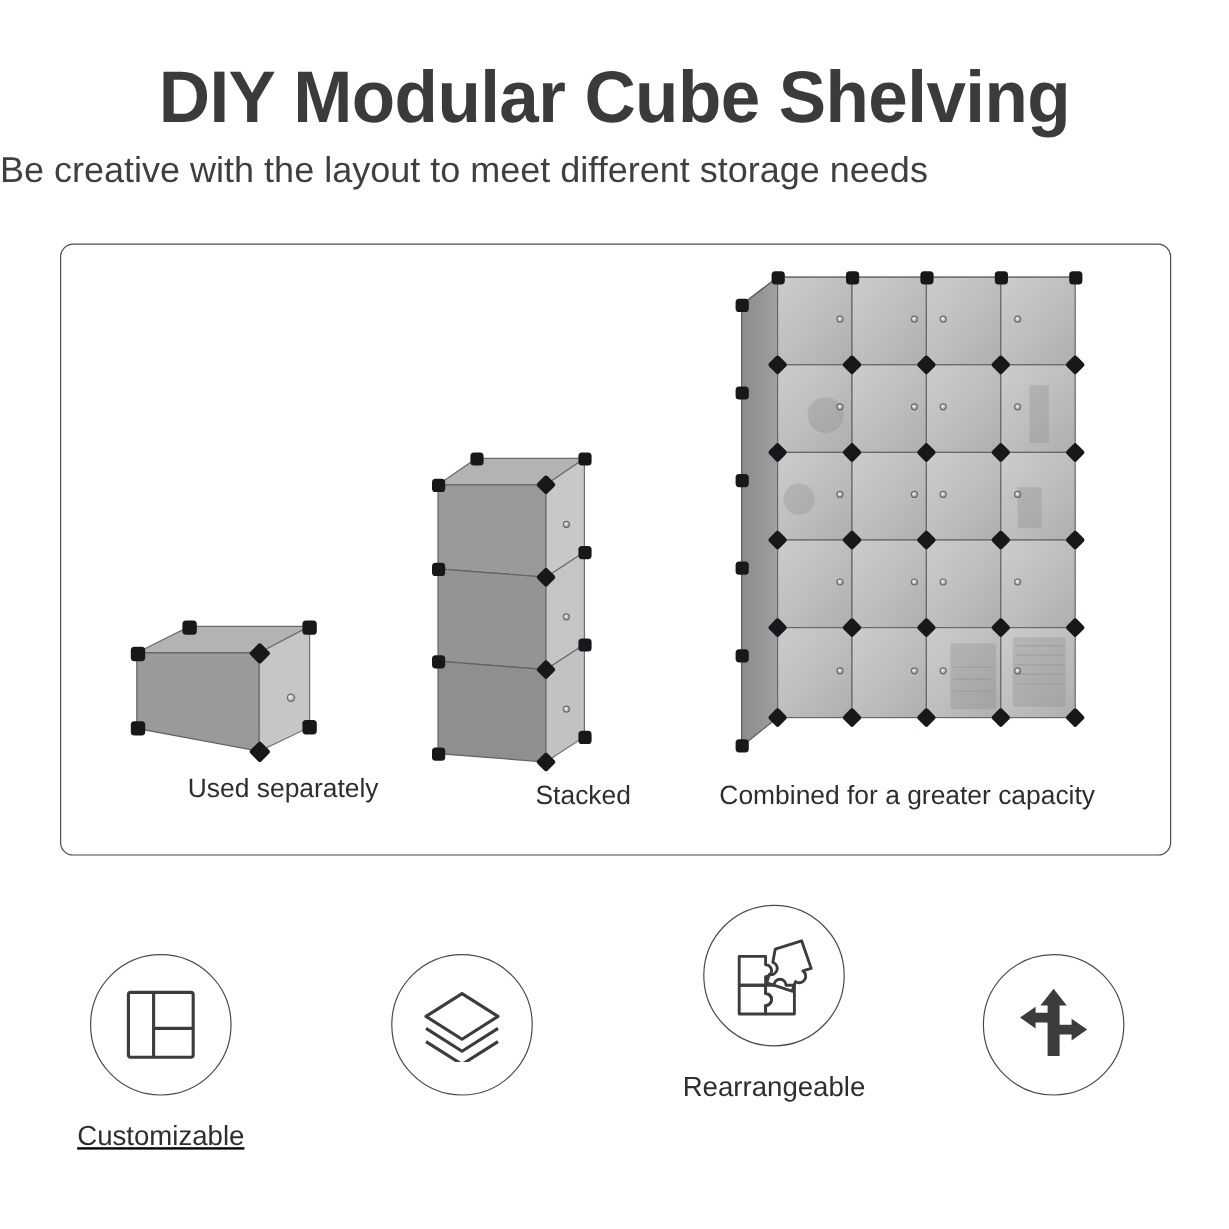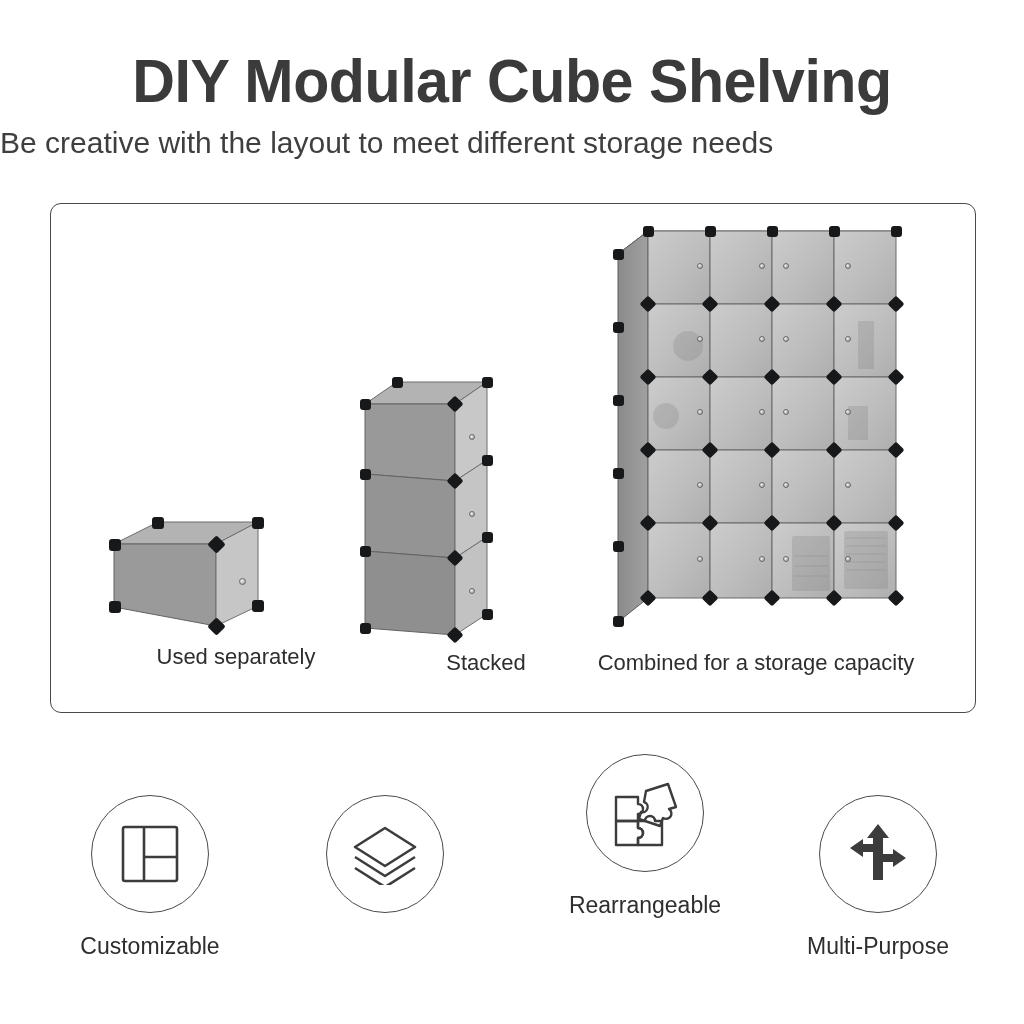--- a/index.html
+++ b/index.html
@@ -266,25 +266,25 @@
 
         <div class="node node-d" style="left:46px;  top:366px; width:12px; height:12px;"></div>
         <div class="node node-d" style="left:108px; top:366px; width:12px; height:12px;"></div>
         <div class="node node-d" style="left:170px; top:366px; width:12px; height:12px;"></div>
         <div class="node node-d" style="left:232px; top:366px; width:12px; height:12px;"></div>
         <div class="node node-d" style="left:294px; top:366px; width:12px; height:12px;"></div>
       </div>
 
       <div class="caption cap-1">Used separately</div>
       <div class="caption cap-2">Stacked</div>
-      <div class="caption cap-3">Combined for a storage capacity</div>
-    </div>
-  </div>
-
-  <div class="feature" style="left:50px; top:795px;">
+      <div class="caption cap-3">Combined for a greater capacity</div>
+    </div>
+  </div>
+
+  <div class="feature" style="left:34px; top:795px;text-decoration:underline;">
     <div class="f-circle">
       <svg width="62" height="62" viewBox="0 0 62 62">
         <rect x="4" y="4" width="54" height="54" rx="2" fill="none" stroke="#3c3c3c" stroke-width="2.6"></rect>
         <line x1="25" y1="4" x2="25" y2="58" stroke="#3c3c3c" stroke-width="2.6"></line>
         <line x1="25" y1="34" x2="58" y2="34" stroke="#3c3c3c" stroke-width="2.6"></line>
       </svg>
     </div>
     <div class="f-label">Customizable</div>
   </div>
 
@@ -316,16 +316,15 @@
     <div class="f-circle">
       <svg width="66" height="66" viewBox="0 0 66 66">
         <g fill="#3c3c3c">
           <path d="M33,3 l11,14 h-6 v42 h-10 v-42 h-6 z"></path>
           <path d="M5,27 l13,-9 v5 h16 v8 h-16 v5 z"></path>
           <path d="M61,37 l-13,-9 v5 h-14 v8 h14 v5 z"></path>
           <path d="M28,30 q0,10 6,12 v-12 z"></path>
         </g>
       </svg>
     </div>
-    <div class="f-label">Multi-Purpose</div>
   </div>
 
 </div>
 
 </body></html>

